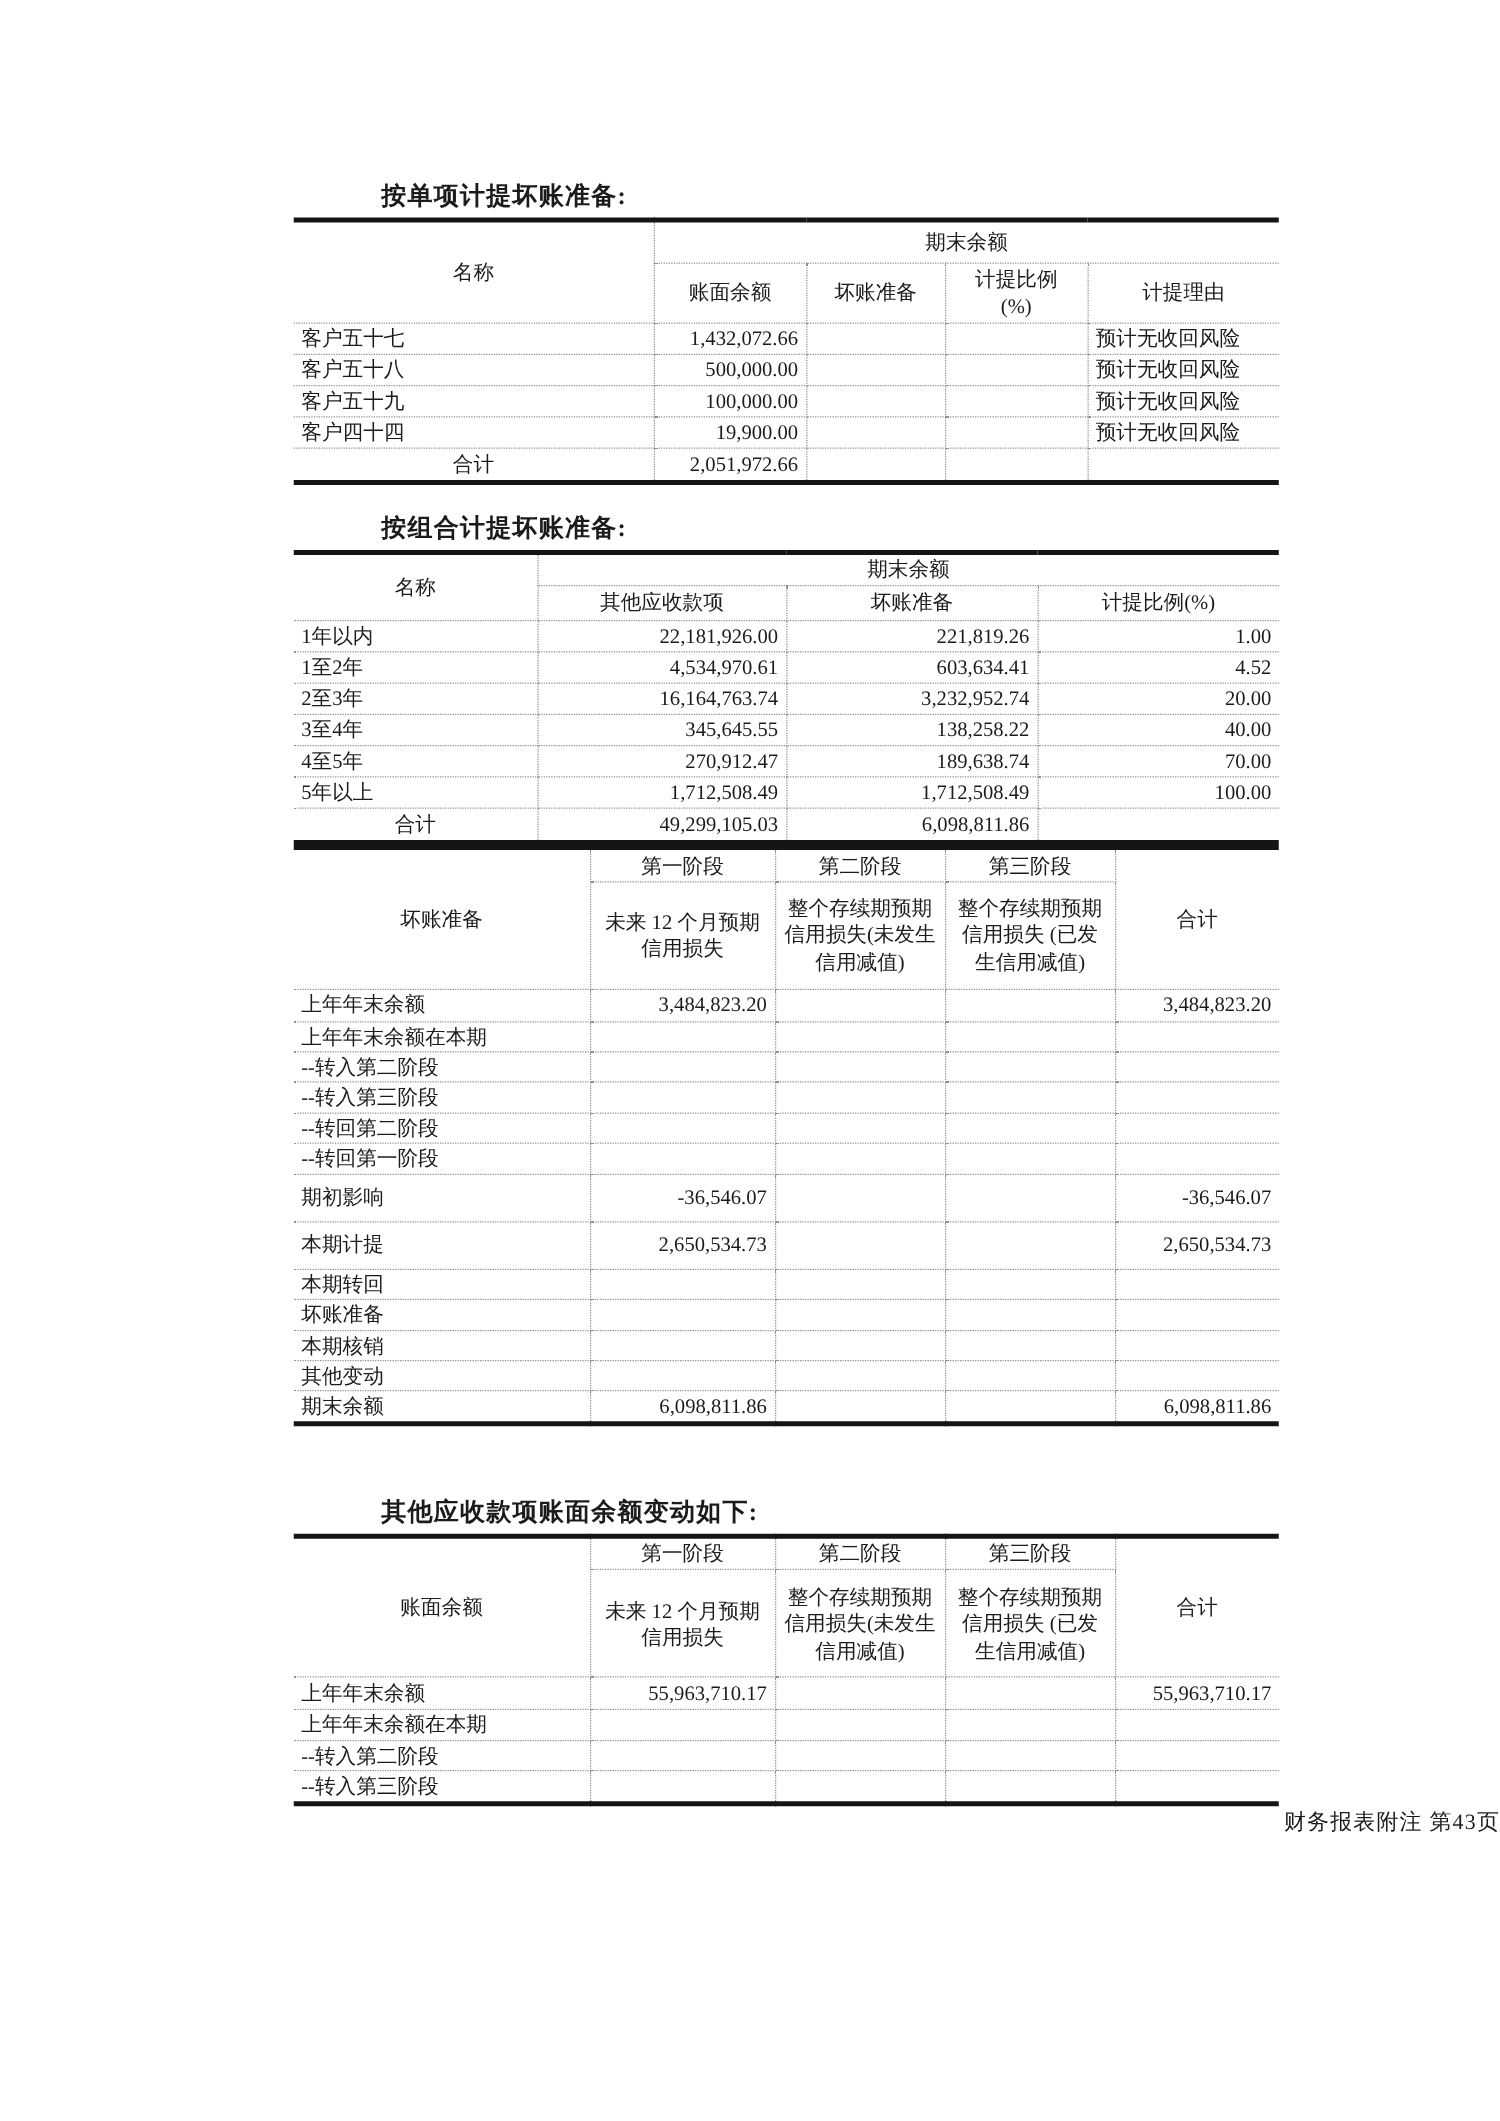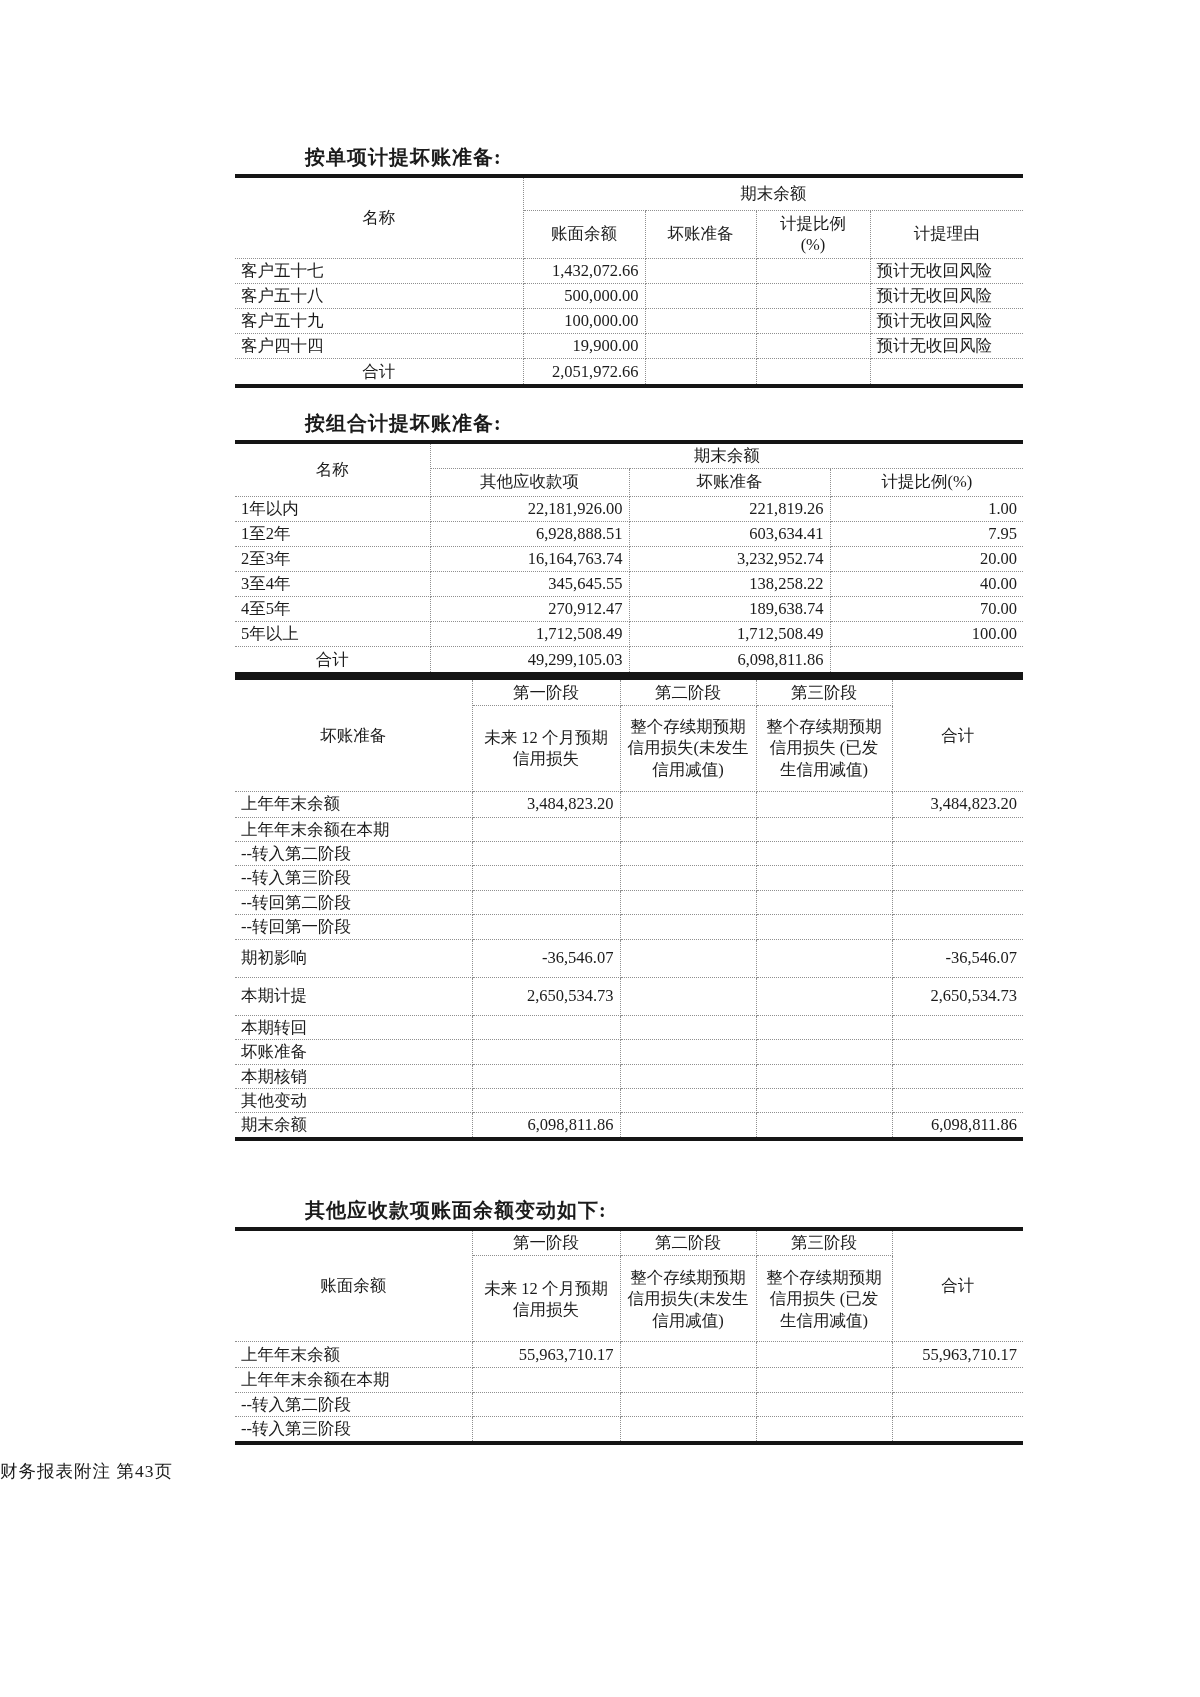--- a/index.html
+++ b/index.html
@@ -46,21 +46,21 @@
   .t3 .h-stage{height:27px;}
   .t3 .h-desc{height:86px;}
   .t3 tbody td{height:24px;}
   .t3 tbody tr:nth-child(1) td,.t3 tbody tr:nth-child(13) td{height:26px;}
   .t3 tbody tr:nth-child(7) td,.t3 tbody tr:nth-child(8) td{height:38px;}
   .t4 .h-stage{height:27px;}
   .t4 .h-desc{height:86px;}
   .t4 tbody td{height:24px;}
   .t4 tbody tr:nth-child(1) td,.t4 tbody tr:nth-child(4) td{height:26px;}
   .footer{
-    margin-top:14px;width:1200px;text-align:left;
+    width:1200px;text-align:right;
     font-size:17.5px;letter-spacing:1px;
   }
 </style>
 </head>
 <body>
 
 <div class="page">
   <div class="content">
 
     <div class="sec-title">按单项计提坏账准备:</div>
@@ -147,23 +147,23 @@
       </thead>
       <tbody>
           <tr>
             <td class="l">1年以内</td>
             <td class="r">22,181,926.00</td>
             <td class="r">221,819.26</td>
             <td class="r">1.00</td>
           </tr>
           <tr>
             <td class="l">1至2年</td>
-            <td class="r">6,928,888.51</td>
+            <td class="r">4,534,970.61</td>
             <td class="r">603,634.41</td>
-            <td class="r">7.95</td>
+            <td class="r">4.52</td>
           </tr>
           <tr>
             <td class="l">2至3年</td>
             <td class="r">16,164,763.74</td>
             <td class="r">3,232,952.74</td>
             <td class="r">20.00</td>
           </tr>
           <tr>
             <td class="l">3至4年</td>
             <td class="r">345,645.55</td>

